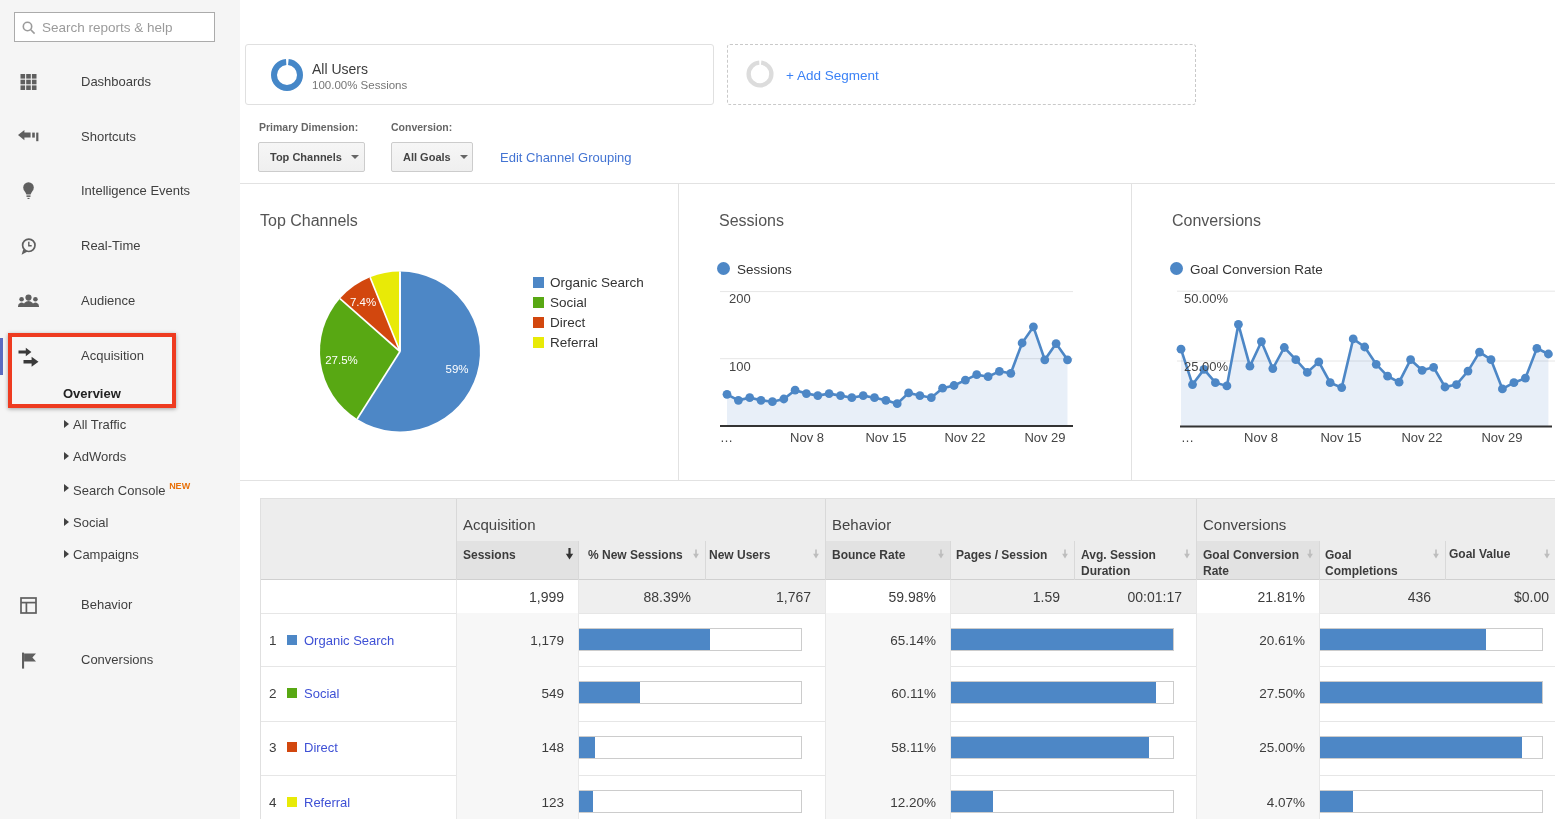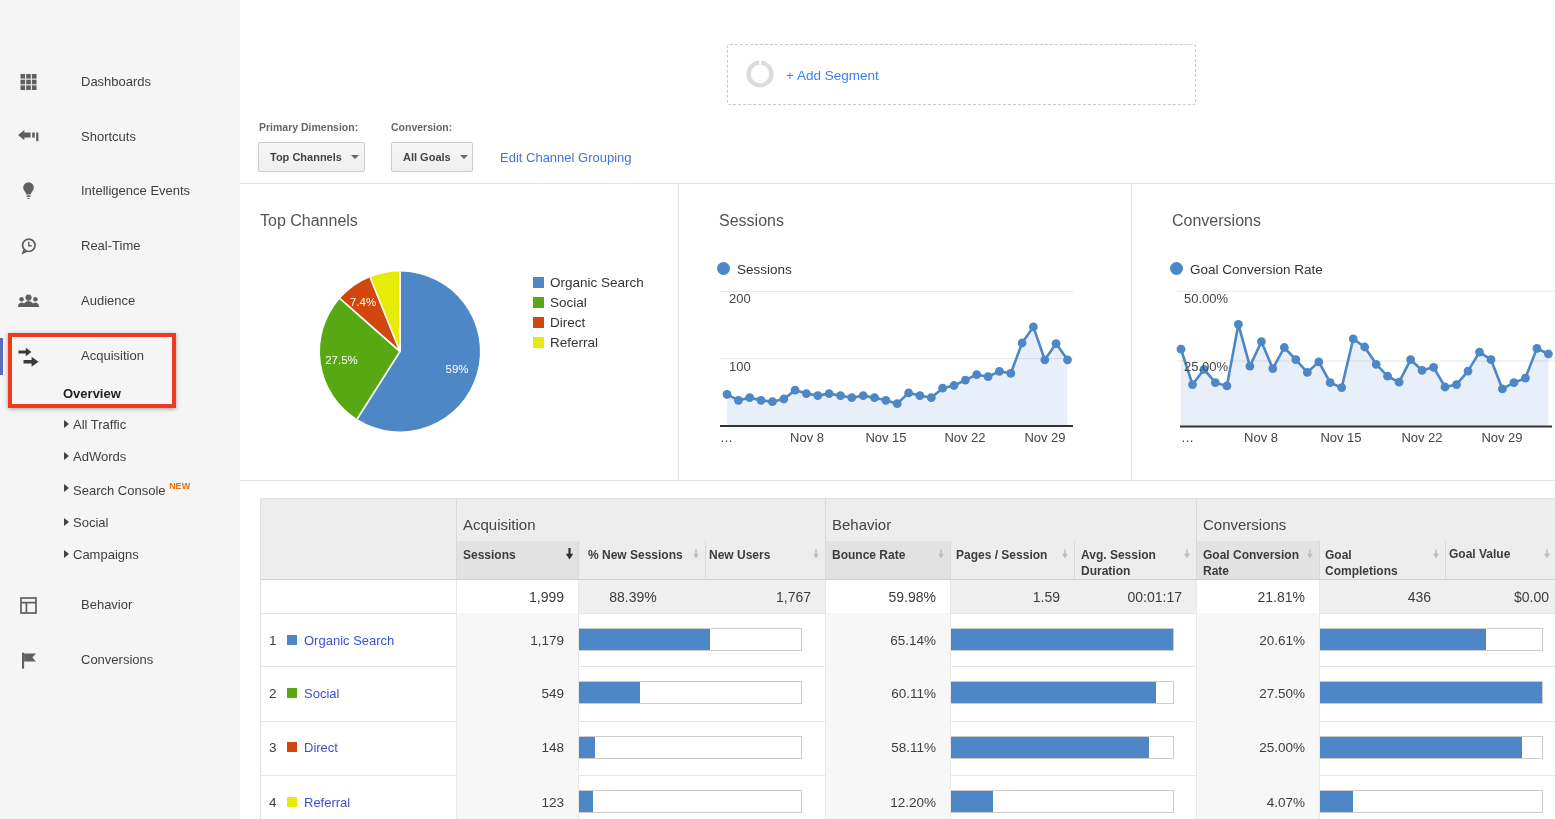--- a/index.html
+++ b/index.html
@@ -49,20 +49,27 @@
 .bar-box { position:absolute; height:23px; background:#fff; border:1px solid #ccc; }
 .bar { position:absolute; left:0; top:0; height:21px; background:#4d87c6; }
 .sq { position:absolute; width:10px; height:10px; }
 .rlink { position:absolute; font-size:13px; color:#3e50d5; }
 </style>
 </head>
 <body>
 <div id="root">
 
   <div id="sidebar">
+    <div id="search">
+      <svg style="position:absolute;left:6px;top:7px" width="16" height="16" viewBox="0 0 16 16">
+          <circle cx="6.5" cy="6.5" r="4.2" fill="none" stroke="#9b9b9b" stroke-width="1.6"></circle>
+          <line x1="9.8" y1="9.8" x2="13.6" y2="13.6" stroke="#9b9b9b" stroke-width="1.6"></line>
+        </svg>
+      <span>Search reports &amp; help</span>
+    </div>
     <div class="nav" style="top:74px">Dashboards</div>
     <svg class="navicon" style="top:73px" width="17" height="17" viewBox="0 0 17 17">
         <g fill="#5f5f5f">
           <rect x="0.5" y="1" width="4.6" height="4.6"></rect>
           <rect x="6.2" y="1" width="4.6" height="4.6"></rect>
           <rect x="11.9" y="1" width="4.6" height="4.6"></rect>
           <rect x="0.5" y="6.7" width="4.6" height="4.6"></rect>
           <rect x="6.2" y="6.7" width="4.6" height="4.6"></rect>
           <rect x="11.9" y="6.7" width="4.6" height="4.6"></rect>
           <rect x="0.5" y="12.4" width="4.6" height="4.6"></rect>
@@ -145,20 +152,27 @@
           <rect x="2.0" y="0.6" width="2.1" height="16"></rect>
           <path d="M4.1 1.6 L16 1.6 L12.4 5.6 L16 9.6 L4.1 9.6 Z"></path>
         </g>
       </svg>
 
     <div id="bluebar"></div>
     <div id="redbox"></div>
   </div>
 
 
+  <div id="seg1">
+    <svg style="position:absolute;left:25px;top:14px" width="32" height="32" viewBox="0 0 32 32">
+        <circle cx="16" cy="16" r="13" fill="none" stroke="#4587c8" stroke-width="6" stroke-dasharray="78.9 2.8" stroke-dashoffset="-1.4" transform="rotate(-90 16 16)"></circle>
+      </svg>
+    <div class="abs" style="left:66px;top:16px;font-size:14px;color:#3c3c3c;">All Users</div>
+    <div class="abs" style="left:66px;top:34px;font-size:11.5px;color:#767676;">100.00% Sessions</div>
+  </div>
   <div id="seg2">
     <svg style="position:absolute;left:18px;top:15px" width="28" height="28" viewBox="0 0 32 32">
         <circle cx="16" cy="16" r="13" fill="none" stroke="#dcdcdc" stroke-width="5" stroke-dasharray="78.9 2.8" stroke-dashoffset="-1.4" transform="rotate(-90 16 16)"></circle>
       </svg>
     <div class="abs" style="left:58px;top:23px;font-size:13.5px;color:#3b82f6;">+ Add Segment</div>
   </div>
 
   <div class="ctl-label" style="left:259px;top:121px;">Primary Dimension:</div>
   <div class="ctl-label" style="left:391px;top:121px;">Conversion:</div>
   <div class="dropbtn" style="left:258px;width:107px;">Top Channels<span class="caret"></span></div>
@@ -360,21 +374,21 @@
     <div class="abs" style="left:813px;top:42px;width:1px;height:39px;background:#d9d9d9;"></div>
     <div class="abs" style="left:1058px;top:42px;width:1px;height:39px;background:#d9d9d9;"></div>
     <div class="abs" style="left:1184px;top:42px;width:1px;height:39px;background:#d9d9d9;"></div>
     <div class="abs" style="left:317px;top:81px;width:127px;height:33px;background:#efefef;"></div>
     <div class="abs" style="left:444px;top:81px;width:120px;height:33px;background:#efefef;"></div>
     <div class="abs" style="left:689px;top:81px;width:124px;height:33px;background:#efefef;"></div>
     <div class="abs" style="left:813px;top:81px;width:122px;height:33px;background:#efefef;"></div>
     <div class="abs" style="left:1058px;top:81px;width:126px;height:33px;background:#efefef;"></div>
     <div class="abs" style="left:1184px;top:81px;width:111px;height:33px;background:#efefef;"></div>
     <div class="cell num" style="left:187px;top:90px;width:116px;font-size:14px;">1,999</div>
-    <div class="cell num" style="left:314px;top:90px;width:116px;font-size:14px;text-align:center;">88.39%</div>
+    <div class="cell num" style="left:314px;top:90px;width:116px;font-size:14px;">88.39%</div>
     <div class="cell num" style="left:434px;top:90px;width:116px;font-size:14px;">1,767</div>
     <div class="cell num" style="left:559px;top:90px;width:116px;font-size:14px;">59.98%</div>
     <div class="cell num" style="left:683px;top:90px;width:116px;font-size:14px;">1.59</div>
     <div class="cell num" style="left:805px;top:90px;width:116px;font-size:14px;">00:01:17</div>
     <div class="cell num" style="left:928px;top:90px;width:116px;font-size:14px;">21.81%</div>
     <div class="cell num" style="left:1054px;top:90px;width:116px;font-size:14px;">436</div>
     <div class="cell num" style="left:1172px;top:90px;width:116px;font-size:14px;">$0.00</div>
     <div class="abs" style="left:0;top:114px;width:1295px;height:1px;background:#e6e6e6;"></div>
     <div class="abs" style="left:195px;top:114px;width:122px;height:53px;background:#f7f7f7;"></div>
     <div class="abs" style="left:564px;top:114px;width:125px;height:53px;background:#f7f7f7;"></div>

